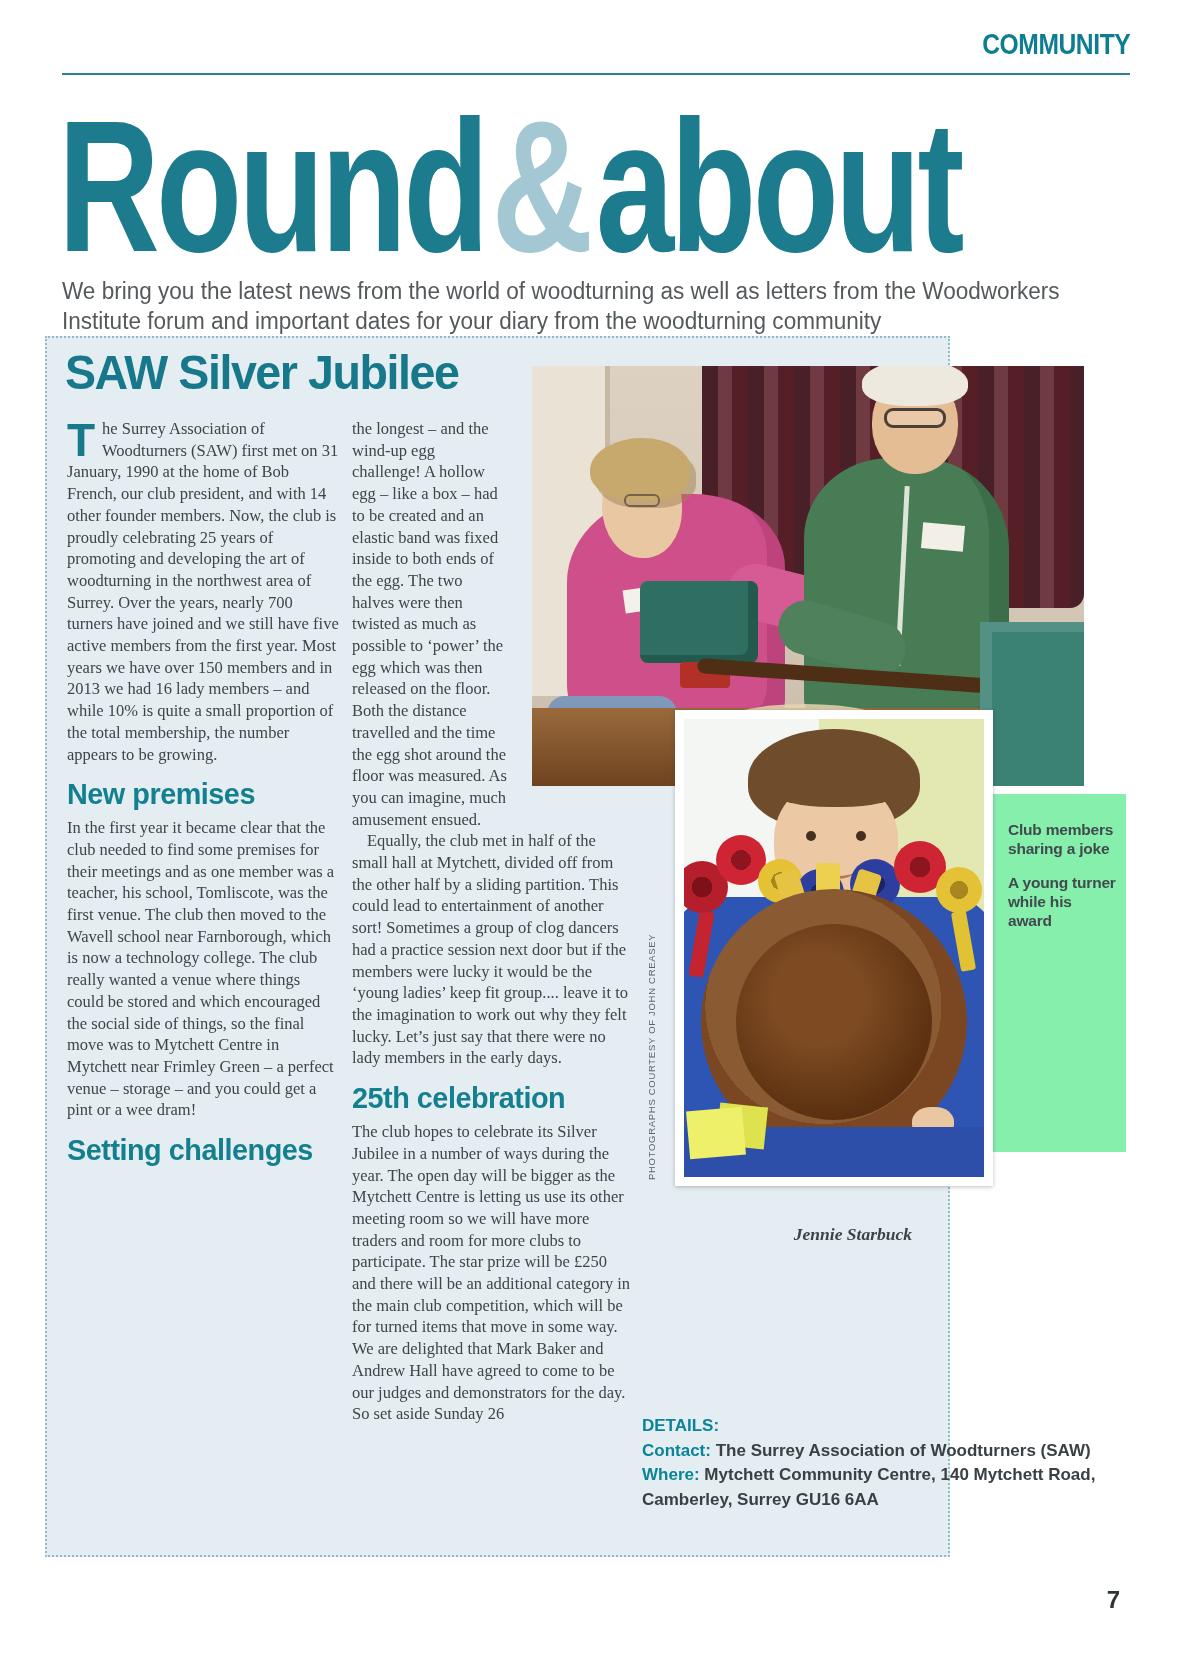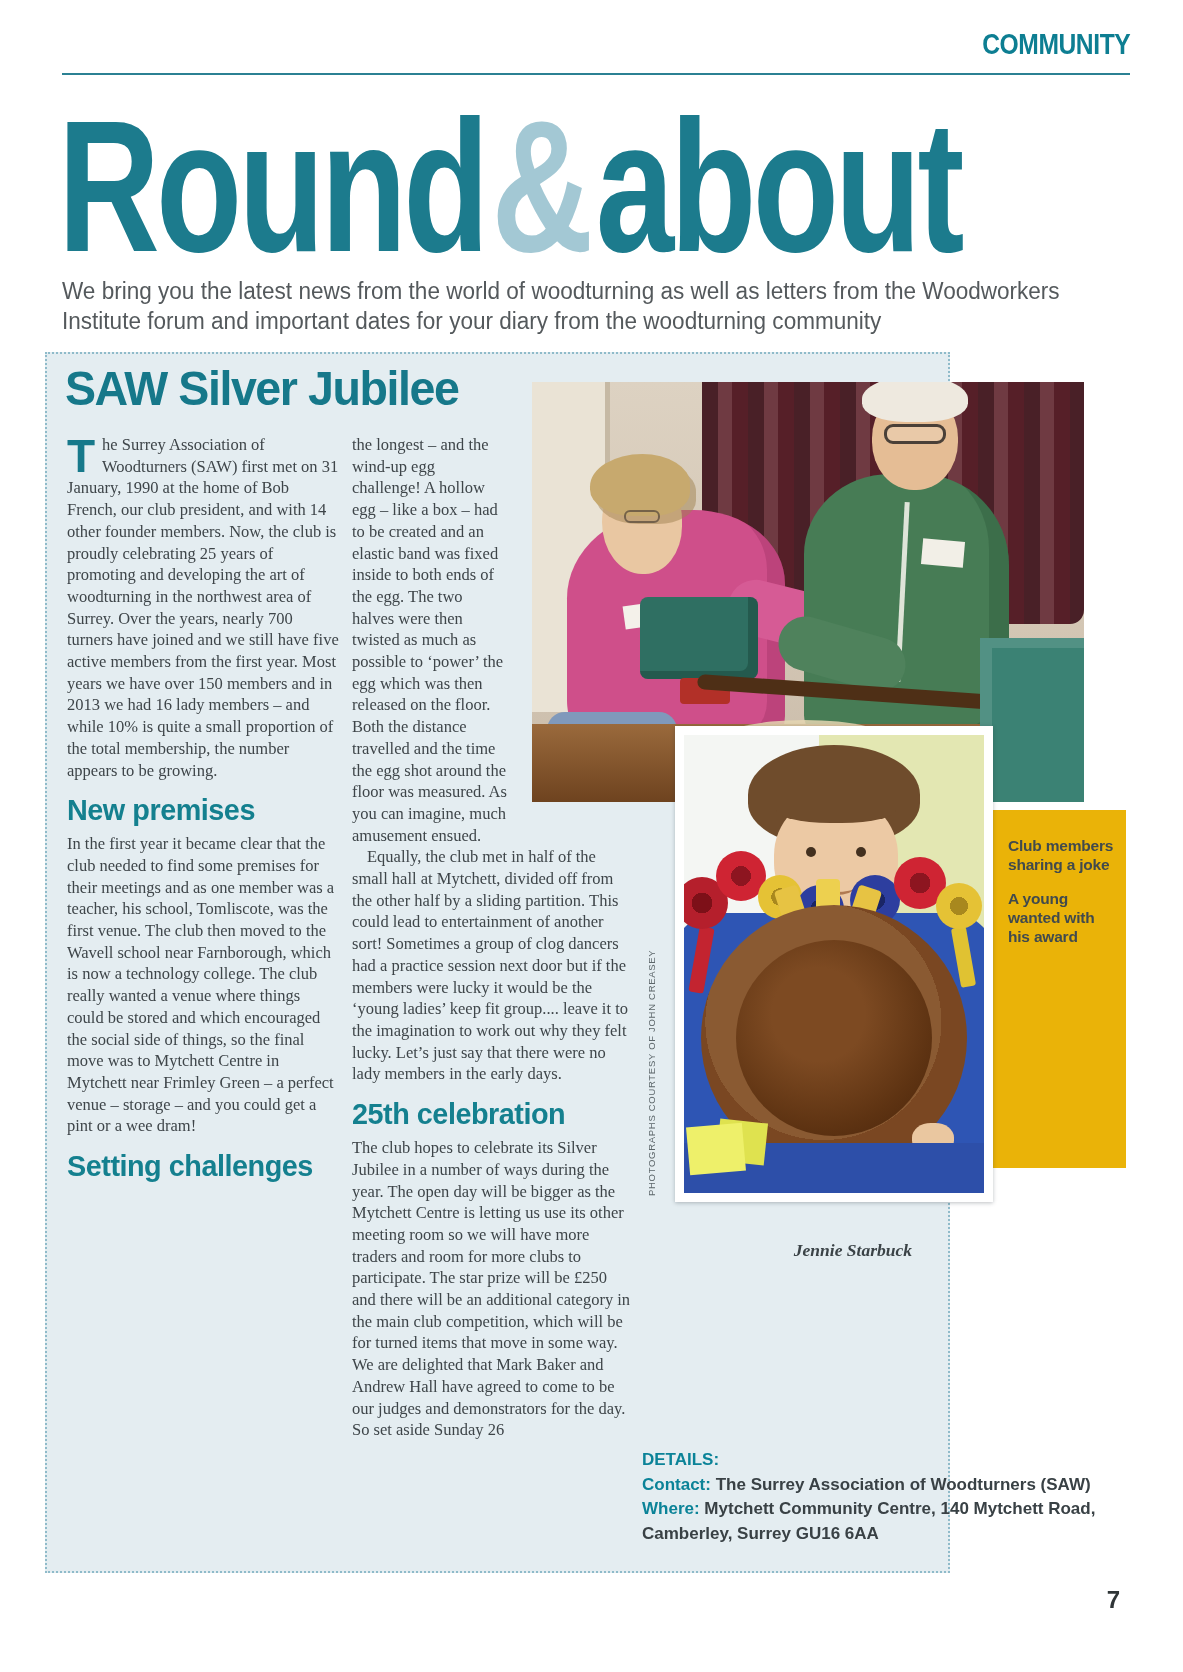--- a/index.html
+++ b/index.html
@@ -12,21 +12,21 @@
                color:#0d7e92; letter-spacing:-0.5px; transform:scaleX(.85); transform-origin:right center; }
   .rule { position:absolute; left:62px; right:53px; top:73px; height:2px; background:#2b8193; }
   .headline { position:absolute; left:58px; top:92px; margin:0; font-size:188px; line-height:1;
               font-weight:bold; color:#1c7b8d; white-space:nowrap; letter-spacing:-5px;
               transform:scaleX(.75); transform-origin:left center; }
   .headline .hl-amp { color:#a3c8d4; padding:0 8px; }
   .standfirst { position:absolute; left:62px; top:276px; font-size:23px; line-height:30px;
                 color:#54595c; transform:scaleX(.98); transform-origin:left center; }
 
   
-  .jubilee-box { position:absolute; left:45px; top:352px; width:905px; height:1221px;
+  .jubilee-box { position:absolute; left:45px; top:336px; width:905px; height:1221px;
                  background:#e4edf1; border:2px dotted #8fbbca; }
   .article-title { position:absolute; left:18px; top:6px; margin:0; font-size:49px; line-height:56px;
                    font-weight:bold; color:#16788a; letter-spacing:-1.5px;
                    transform:scaleX(.95); transform-origin:left center; }
 
   .col { position:absolute; font-family:"Liberation Serif", serif; font-size:16.5px;
          line-height:21.7px; color:#3e4549; }
   .col p { margin:0; }
   .col p.ind { text-indent:15px; }
   .col1 { left:20px;  top:80px;  width:272px; }
@@ -37,24 +37,24 @@
              transform:scaleX(.96); transform-origin:left center; }
   .dropcap { float:left; font-family:"Liberation Sans", sans-serif; font-weight:bold;
              color:#17798b; font-size:46px; line-height:38px; margin:3px 7px 0 0; }
   .wrap-spacer { float:right; width:127px; height:372px; }
 
   .byline { text-align:right; font-style:italic; font-weight:600; font-size:17.5px;
             color:#3b4347; margin-top:10px !important; padding-right:12px; }
 
   .details { position:absolute; left:595px; top:1076px; width:462px; font-size:17px;
              line-height:24.5px; font-weight:bold; color:#394145; }
-  .d-head, .d-label { color:#0b8398;margin-top:18px; }
+  .d-head, .d-label { color:#0b8398; }
 
   .caption-panel { position:absolute; left:945px; top:456px; width:134px; height:358px;
-                   background:#eab308; padding:26px 10px 0 16px; }
+                   background:#86efac; padding:26px 10px 0 16px; }
   .caption-panel p { margin:0 0 15px; font-size:15.5px; line-height:19px; font-weight:bold;
                     color:#414a4d; letter-spacing:-0.2px; }
 
   .credit { position:absolute; left:599px; top:578px; height:264px; writing-mode:vertical-rl;
             transform:rotate(180deg); font-size:9.5px; color:#5c666a; letter-spacing:.7px; z-index:6; }
 
   .pagenum { position:absolute; right:63px; top:1586px; font-size:24px; font-weight:bold; color:#2f3537; }
 
   
   .photo1 { position:absolute; left:485px; top:28px; width:552px; height:420px; overflow:hidden;
@@ -243,21 +243,21 @@
         <div class="p2-cloth"></div>
         <div class="p2-sticky2"></div>
         <div class="p2-sticky"></div>
       </div>
     </div>
 
     <div class="credit">PHOTOGRAPHS COURTESY OF JOHN CREASEY</div>
 
     <div class="caption-panel">
       <p>Club members sharing a joke</p>
-      <p>A young wanted with his award</p>
+      <p>A young turner while his award</p>
     </div>
 
     <div class="col col3">
       <p class="byline">Jennie Starbuck</p>
     </div>
 
     <div class="details">
       <div class="d-head">DETAILS:</div>
       <div><span class="d-label">Contact:</span>
         <span class="d-val">The Surrey Association of Woodturners (SAW)</span></div>

